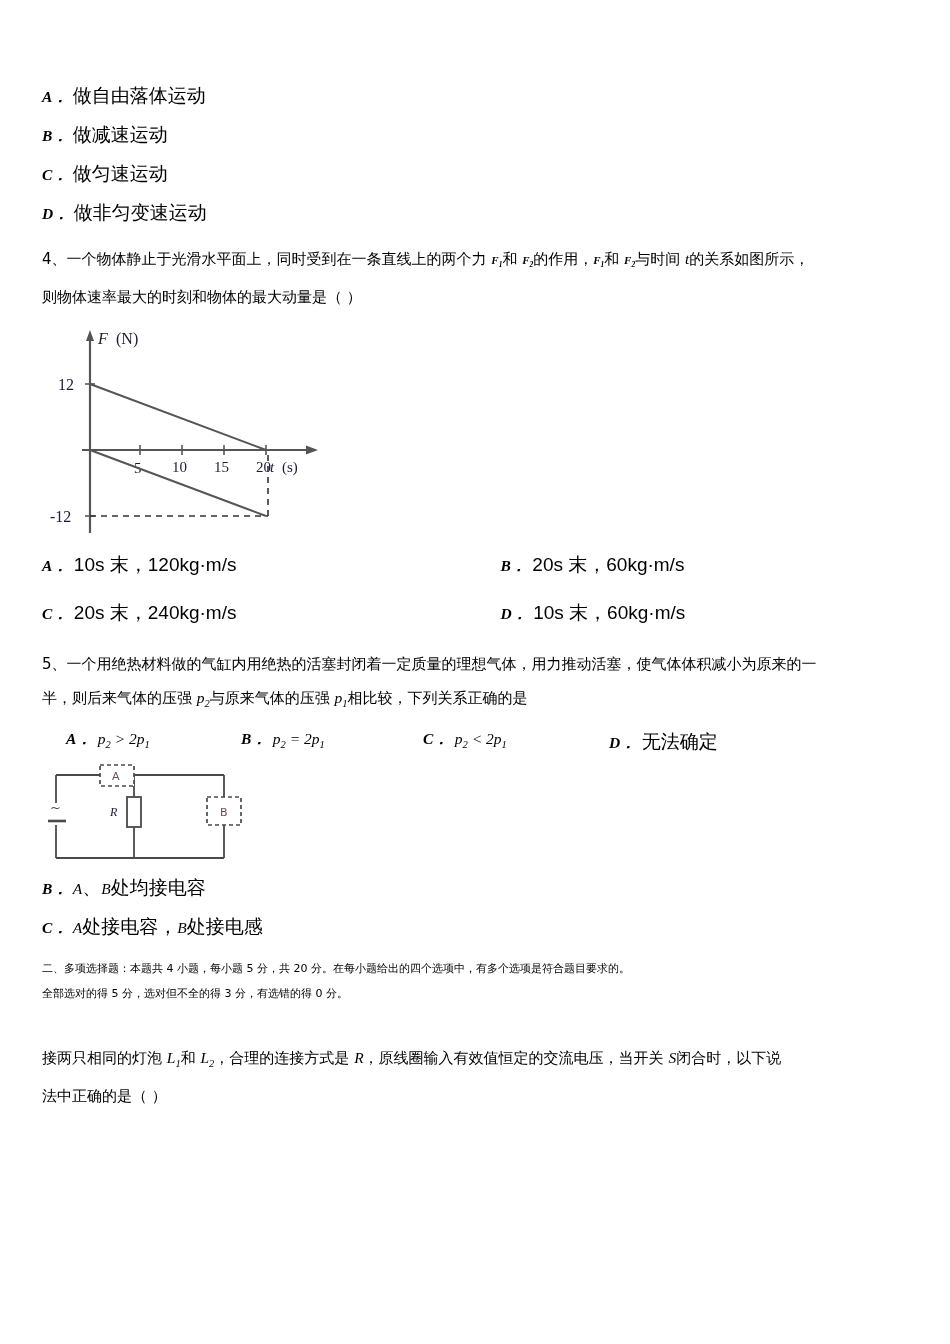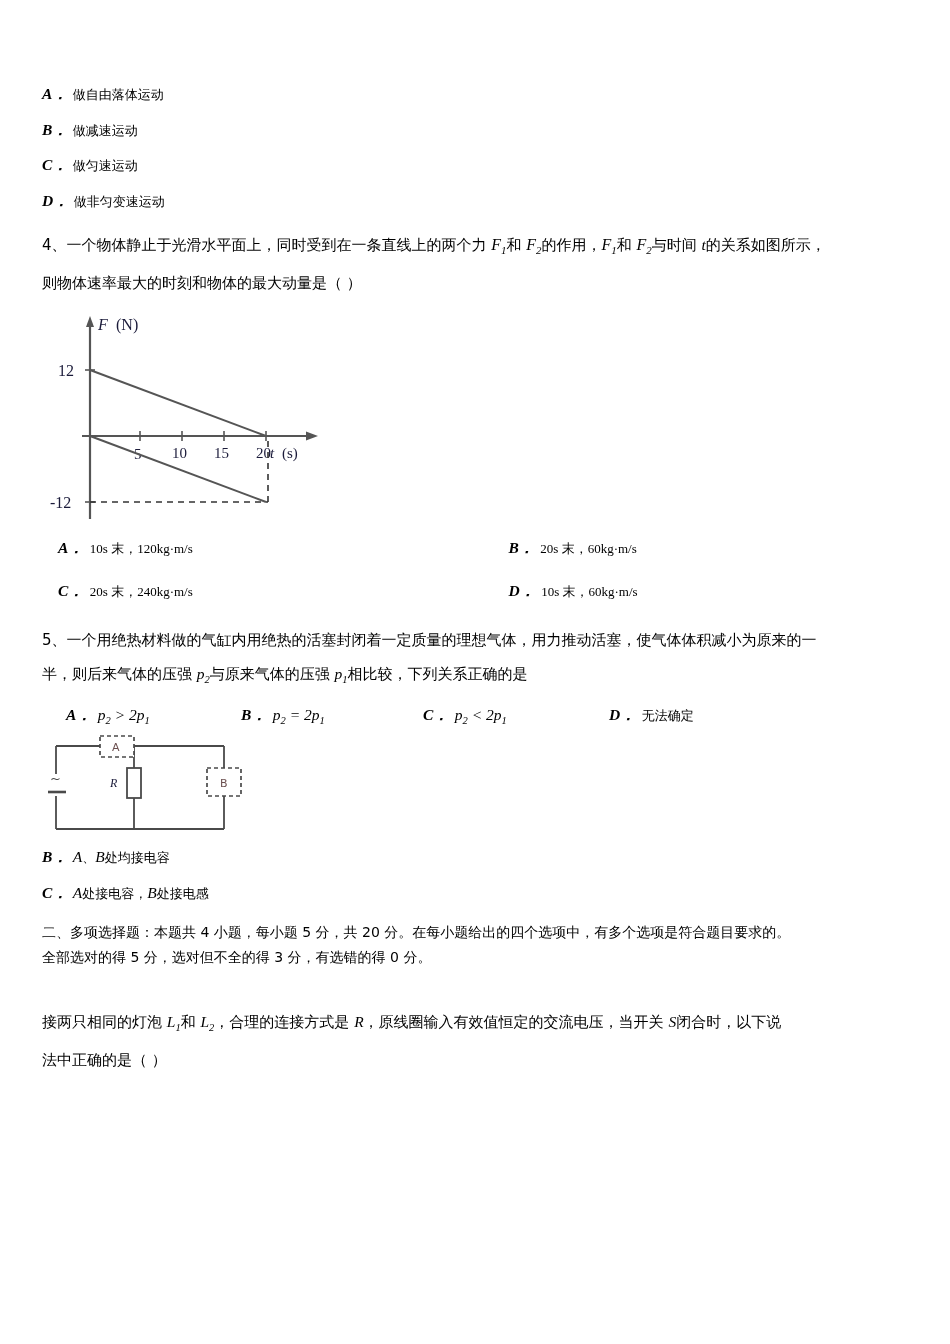--- a/index.html
+++ b/index.html
@@ -36,50 +36,50 @@
     margin: 0 0 20px 0;
     white-space: nowrap;
   }
   .choice-line .lbl {
     font-weight: bold;
     font-style: italic;
     font-family: "Liberation Serif", serif;
     margin-right: 5px;
   }
   .cn {
-    font-family: Liberation Serif, serif;
-    font-size: 13px;
+    font-family: Liberation Sans, sans-serif;
+    font-size: 19px;
     text-align: center;
   }
 
   .qtext {
     font-size: 15px;
     line-height: 33px;
     margin: 0;
     text-align: justify;
     font-family: "DejaVu Sans", "Liberation Sans", sans-serif;
   }
   .qtext .it {
     font-family: "Liberation Serif", serif;
     font-style: italic;
     font-size: 15.5px;
   }
   .qtext .itb {
     font-family: "Liberation Serif", serif;
     font-style: italic;
-    font-weight: normal;
-    font-size: 16px;
+    font-weight: bold;
+    font-size: 11px;
   }
   sub { font-size: 0.68em; }
 
   
   .opt-row {
     display: flex;
     font-size: 15.5px;
-    margin: 0 0 22px 16px;
+    margin: 0 0 22px 0;
     gap: 47px;
   }
   .opt-row .col {
     width: 50%;
     white-space: nowrap;
   }
   .opt-row .lbl {
     font-weight: bold;
     font-style: italic;
     margin-right: 6px;
@@ -100,21 +100,21 @@
     font-style: italic;
     margin-right: 6px;
   }
   .mathit {
     font-family: "Liberation Serif", serif;
     font-style: italic;
   }
 
   .section-head {
     font-family: "DejaVu Sans", "Liberation Sans", sans-serif;
-    font-size: 14px;
+    font-size: 11px;
     line-height: 25px;
     margin: 0;
   }
 
   
   .fig-graph {
     margin: 14px 0 0 0;
     width: 330px;
     height: 210px;
     position: relative;

